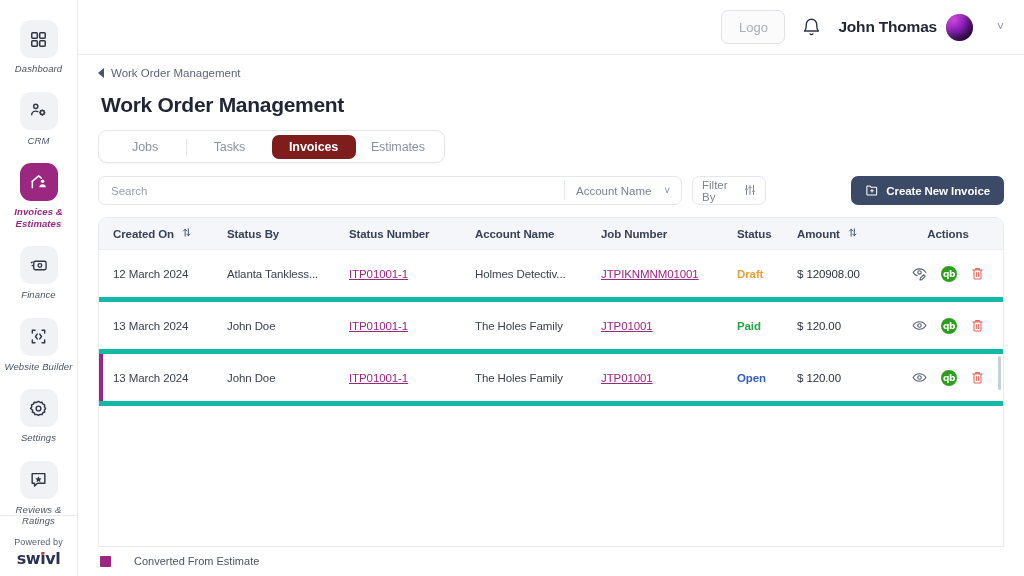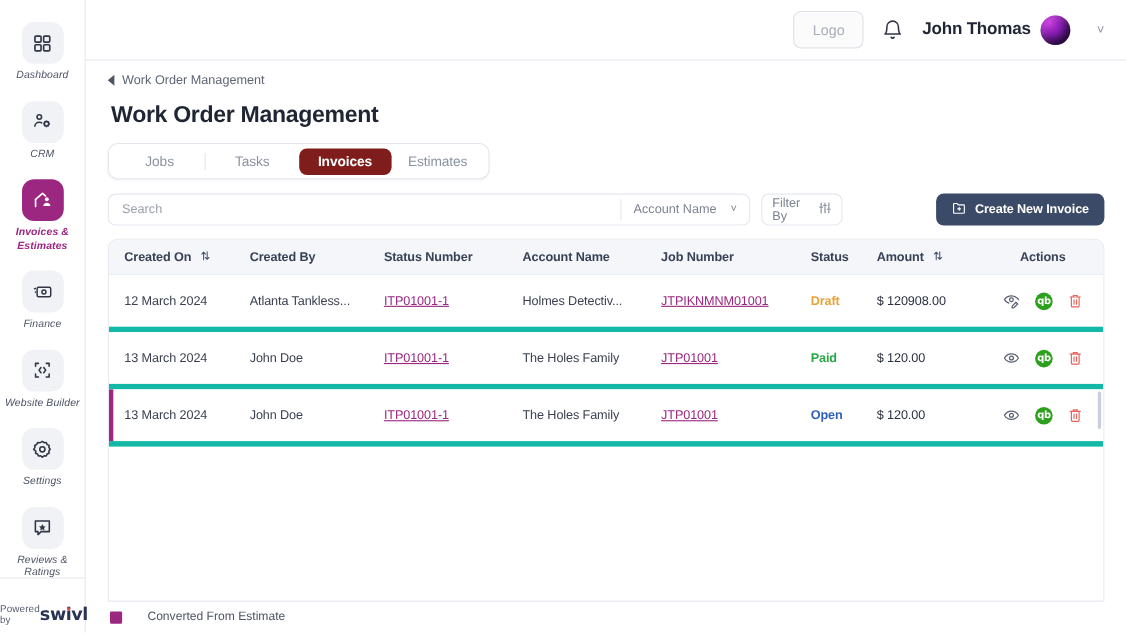--- a/index.html
+++ b/index.html
@@ -31,21 +31,21 @@
   }
   .nav-item.active .nav-tile { background:#9c2780; color:#ffffff; }
   .nav-label {
     margin-top:5px; font-size:9.5px; line-height:11.5px; text-align:center;
     color:#4d5465; letter-spacing:.1px; max-width:72px;
   }
   .nav-item.active .nav-label { color:#9c2780; font-weight:700; }
 
   .sidebar-footer {
     position:absolute; bottom:8px; left:0; width:100%;
-    display:flex; flex-direction:row; align-items:center;
+    display:flex; flex-direction:column; align-items:center;
     border-top:1px solid #e8eaef; padding-top:21px;
   }
   .powered-by { font-size:9px; color:#5a6舵; color:#565d6d; letter-spacing:.1px; }
   .swivl-logo {
     font-size:16px; font-weight:800; color:#2a3352; letter-spacing:-.4px;
     position:relative; margin-top:2px; font-family:"DejaVu Sans", sans-serif;
   }
   .swivl-dot {
     position:absolute; width:3px; height:3px; border-radius:50%;
     background:#e8453c; top:3px; left:24.5px;
@@ -344,21 +344,21 @@
         <div class="thead">
           <div class="th c1">
             <span>Created On</span>
             <span>
               <svg width="11" height="11" viewBox="0 0 24 24" fill="none" stroke="#3b4a66" stroke-width="2" stroke-linecap="round" stroke-linejoin="round">
                 <path d="M9 20V5M5.4 8.6 9 5l3.6 3.6"></path>
                   <path d="M16 4v15M12.4 15.4 16 19l3.6-3.6"></path>
               </svg>
             </span>
           </div>
-          <div class="th c2">Created By</div>
+          <div class="th c2">Status By</div>
           <div class="th c3">Status Number</div>
           <div class="th c4">Account Name</div>
           <div class="th c5">Job Number</div>
           <div class="th c6">Status</div>
           <div class="th c7">
             <span>Amount</span>
             <span>
               <svg width="11" height="11" viewBox="0 0 24 24" fill="none" stroke="#3b4a66" stroke-width="2" stroke-linecap="round" stroke-linejoin="round">
                 <path d="M9 20V5M5.4 8.6 9 5l3.6 3.6"></path>
                   <path d="M16 4v15M12.4 15.4 16 19l3.6-3.6"></path>

